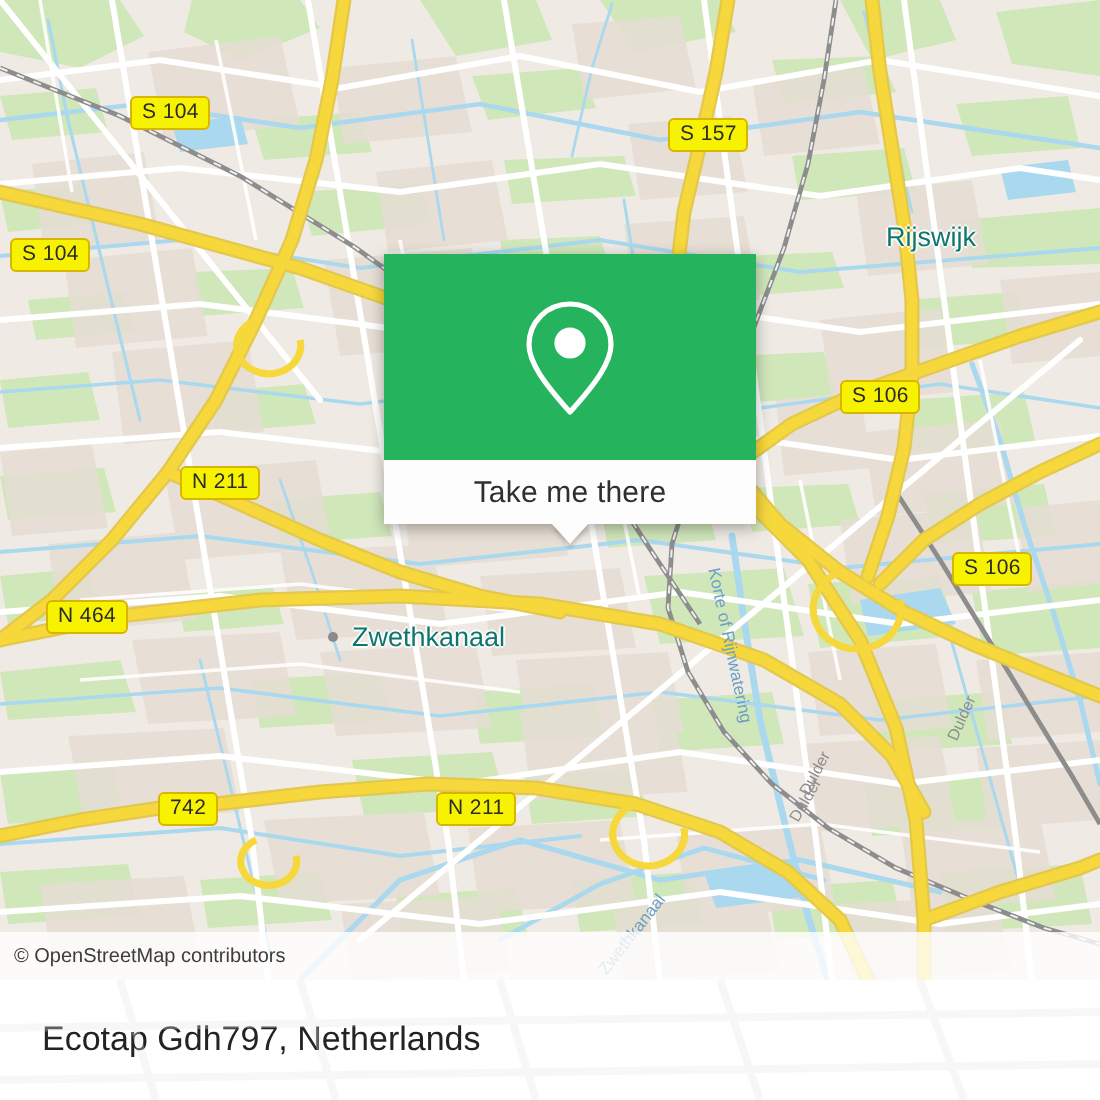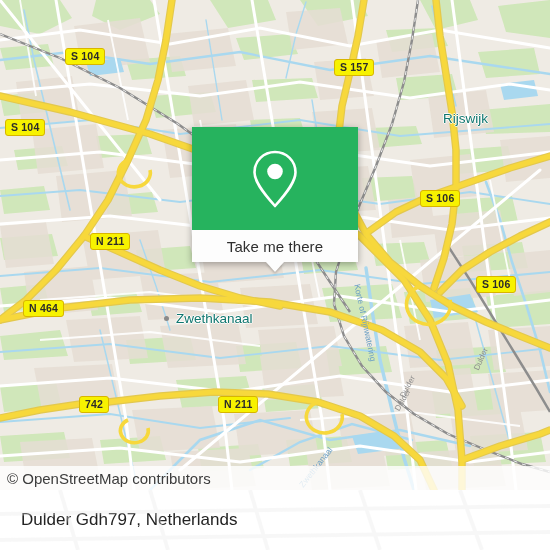--- a/index.html
+++ b/index.html
@@ -19,21 +19,21 @@
   .mapsvg{position:absolute;left:0;top:0;width:550px;height:490px;}
 
   
   .shield{
     position:absolute;
     background:#f7f200;
     border:1.6px solid #d8b500;
     border-radius:3px;
     color:#2b2b2b;
     font-size:10.5px;
-    font-weight:bold;
+    font-weight:normal;
     letter-spacing:.2px;
     padding:1px 5px 2px 5px;
     line-height:12px;
     white-space:nowrap;
     font-family:"Liberation Sans",sans-serif;
   }
 
   
   .place{
     position:absolute;
@@ -61,21 +61,21 @@
     position:absolute;
     color:#8d8d8d;
     font-size:8px;
     white-space:nowrap;
     font-family:"Liberation Sans",sans-serif;
     transform-origin:0 0;
   }
 
   
   #card{
-    position:absolute;left:192px;top:127px;width:166px;
+    position:absolute;left:192px;top:127px;width:186px;
     box-shadow:0 2px 7px rgba(0,0,0,.33);
     background:#ffffff;
   }
   #card-top{
     height:103px;background:#26b35e;
     display:flex;align-items:center;justify-content:center;
   }
   #card-bottom{
     height:32px;background:#fdfdfd;
     display:flex;align-items:center;justify-content:center;
@@ -93,21 +93,21 @@
     filter:drop-shadow(0 2px 1px rgba(0,0,0,.2));
   }
 
   
   #attrib{
     position:absolute;left:0;top:466px;width:550px;height:24px;
     background:rgba(255,255,255,.80);
     display:flex;align-items:center;
   }
   #attrib span{
-    font-size:15px;color:#3c3c3c;padding-left:7px;
+    font-size:10px;color:#3c3c3c;padding-left:7px;
     font-family:"Liberation Sans",sans-serif;
   }
 
   
   #footer{
     position:absolute;left:0;top:490px;width:550px;height:60px;
     background:#ffffff;
     display:flex;align-items:center;justify-content:space-between;
     overflow:hidden;
   }
@@ -399,15 +399,15 @@
       <g stroke="#e8e8e8" fill="none" stroke-width="4">
         <path d="M60,0 L78,60"></path>
           <path d="M150,0 L168,60"></path>
         <path d="M250,0 L268,60"></path>
           <path d="M360,0 L380,60"></path>
         <path d="M460,0 L482,60"></path>
         <path d="M0,24 L550,16"></path>
           <path d="M0,50 L550,42"></path>
       </g>
     </svg>
-    <div id="footer-title">Dulder Gdh797, Netherlands</div>
+    <div id="footer-title">Ecotap Gdh797, Netherlands</div>
   </div>
 </div>
 
 </body></html>

